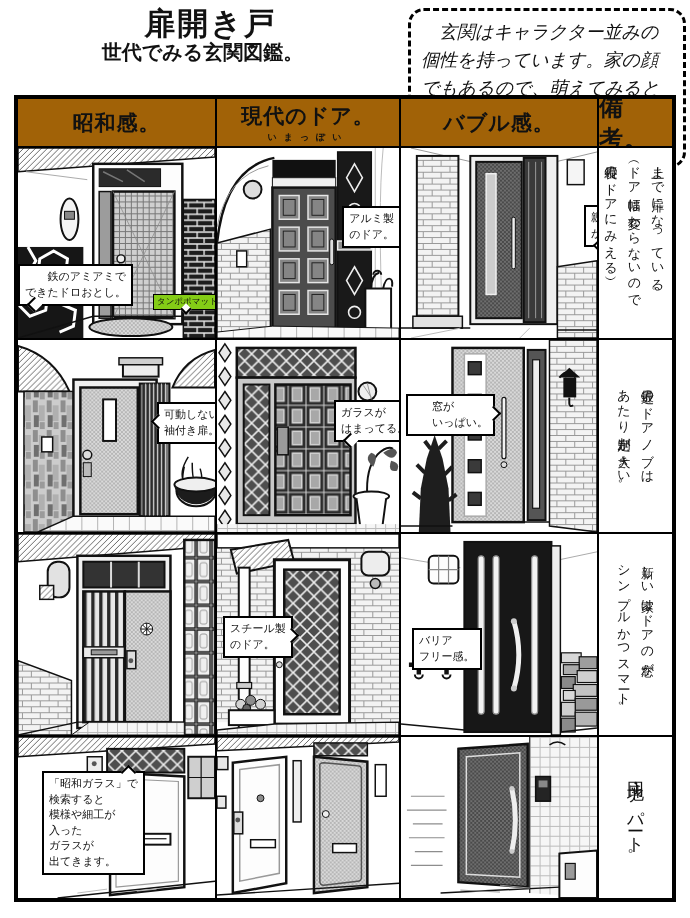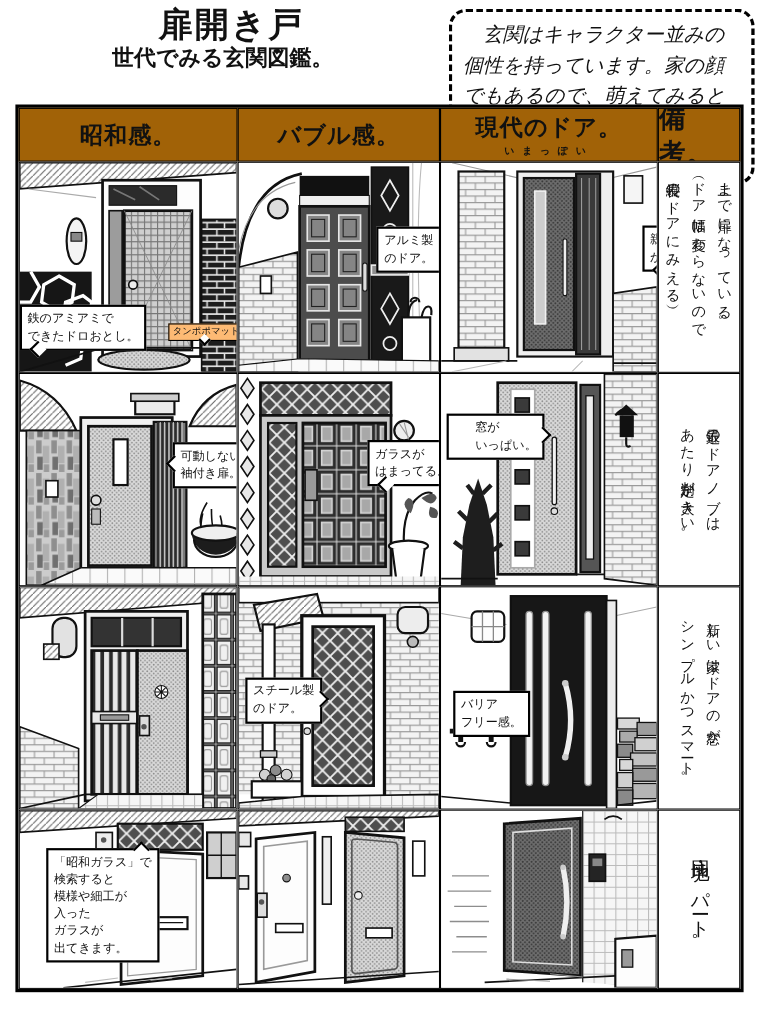--- a/index.html
+++ b/index.html
@@ -27,21 +27,21 @@
   
   .note{display:flex;align-items:center;justify-content:center;}
   .note .vtx{writing-mode:vertical-rl;font-size:13px;line-height:1.8;letter-spacing:1px;}
   .note-start{align-items:flex-start;justify-content:flex-start;padding:8px 5px 0 0;}
   .note-big .vtx{font-size:17px;line-height:1.6;letter-spacing:3px;}
 
   
   .callout{position:absolute;background:#fff;border:2px solid #000;padding:3px 5px;
            font-size:11px;line-height:1.45;font-weight:500;z-index:6;white-space:nowrap;}
   .callout-big{font-size:11px;line-height:1.42;}
-  .tag{position:absolute;background:#fdba74;border:1.5px solid #000;padding:1px 3px;font-size:8.5px;
+  .tag{position:absolute;background:#84cc16;border:1.5px solid #000;padding:1px 3px;font-size:8.5px;
        z-index:6;white-space:nowrap;}
   .tail{position:absolute;width:9px;height:9px;background:#fff;transform:rotate(45deg);z-index:7;}
   .tail-l{left:-6px;top:12px;border-left:2px solid #000;border-bottom:2px solid #000;}
   .tail-r{right:-6px;top:12px;border-top:2px solid #000;border-right:2px solid #000;}
   .tail-b{bottom:-6px;left:50%;margin-left:-5px;border-right:2px solid #000;border-bottom:2px solid #000;}
   .tail-bl{bottom:-6px;left:9px;border-left:2px solid #000;border-bottom:2px solid #000;}
   .tail-tr{top:-6px;right:9px;border-left:2px solid #000;border-top:2px solid #000;}
 </style>
 </head>
 <body>
@@ -118,26 +118,26 @@
   </div>
 
   <div id="intro">　玄関はキャラクター並みの個性を持っています。家の顔でもあるので、萌えてみるとお得ですよ。今回は玄関のドア萌え!</div>
 
   <div id="grid">
 
     <div class="cell head">
         <span>昭和感。</span>
       </div>
     <div class="cell head">
-        <span>バブル感。</span>
-      </div>
-    <div class="cell head">
       <span>現代のドア。</span>
       <span class="furi">いまっぽい</span>
     </div>
+    <div class="cell head">
+        <span>バブル感。</span>
+      </div>
     <div class="cell head head-note">
         <span>備考。</span>
       </div>
 
     <div class="cell panel">
       <svg viewBox="0 0 199 192" preserveAspectRatio="none">
         <rect width="199" height="192" fill="#fff"></rect>
         <polygon points="0,0 199,0 199,9 0,24" fill="url(#pHatch)" stroke="#111" stroke-width="1.5"></polygon>
         <path d="M8 24 L70 32" stroke="#aaa" stroke-width="1"></path>
         <ellipse cx="52" cy="72" rx="9" ry="21" fill="#f4f4f4" stroke="#111" stroke-width="2"></ellipse>
@@ -154,21 +154,21 @@
         <rect x="76" y="16" width="90" height="162" fill="#fdfdfd" stroke="#111" stroke-width="2.5"></rect>
         <rect x="82" y="21" width="62" height="18" fill="#2b2b2b" stroke="#111"></rect>
         <path d="M86 24 l20 10 M110 22 l18 12" stroke="#777" stroke-width="1.5"></path>
         <rect x="82" y="44" width="12" height="128" fill="#9c9c9c" stroke="#111" stroke-width="1.5"></rect>
         <rect x="96" y="44" width="62" height="128" fill="url(#pMesh)" stroke="#111" stroke-width="2.5"></rect>
         <circle cx="104" cy="112" r="4" fill="#eee" stroke="#111" stroke-width="1.5"></circle>
         <path d="M96 44 l62 128 M158 44 l-62 128" stroke="#8b8b8b" stroke-width="0.8"></path>
         <path d="M0 192 L76 170 H167" stroke="#111" stroke-width="1.5" fill="none"></path>
         <ellipse cx="114" cy="181" rx="42" ry="9" fill="url(#pDot)" stroke="#111" stroke-width="2"></ellipse>
       </svg>
-      <div class="callout" style="left:0;top:129px;">
+      <div class="callout" style="left:0;top:116px;text-align:right;">
         <span>鉄のアミアミで<br>できたドロおとし。</span>
         <span class="tail tail-bl"></span>
       </div>
       <div class="tag" style="left:135px;top:146px;">
         <span>タンポポマット</span>
         <span class="tail tail-b" style="width:6px;height:6px;bottom:-4px;"></span>
       </div>
     </div>
 
     <div class="cell panel">
@@ -341,21 +341,21 @@
           <rect x="164" y="38" width="13" height="20" fill="#111"></rect>
           <polygon points="160,38 181,38 170,28" fill="#111"></polygon>
           <path d="M170 58 v6 q0 4 4 2" stroke="#111" stroke-width="2" fill="none"></path>
         </g>
         <g>
           <polygon points="18,194 20,150 26,120 34,96 42,120 48,150 50,194" fill="#1e1e1e"></polygon>
           <path d="M20 160l-8-6M24 134l-8-8M30 110l-6-8M38 110l8-8M44 136l8-8M48 162l8-6" stroke="#1e1e1e" stroke-width="4"></path>
         </g>
         <path d="M0 188 H52 M124 184 H150" stroke="#111" stroke-width="1.5"></path>
       </svg>
-      <div class="callout" style="left:5px;top:36px;padding-left:24px;">
+      <div class="callout" style="left:5px;top:54px;padding-left:24px;">
         <span>窓が<br>いっぱい。</span>
         <span class="tail tail-r"></span>
       </div>
     </div>
 
     <div class="cell note">
       <span class="vtx">最近のドアノブは<br>あたり判定が大きい。</span>
     </div>
 
     <div class="cell panel">
@@ -401,21 +401,21 @@
         <circle cx="160" cy="50" r="5" fill="#bbb" stroke="#111" stroke-width="1.5"></circle>
         <g>
           <circle cx="24" cy="172" r="5" fill="#d2d2d2" stroke="#111"></circle>
             <circle cx="34" cy="168" r="5" fill="#8c8c8c" stroke="#111"></circle>
           <circle cx="44" cy="172" r="5" fill="#d2d2d2" stroke="#111"></circle>
             <circle cx="30" cy="176" r="4" fill="#666" stroke="#111"></circle>
           <rect x="12" y="178" width="46" height="15" fill="#fff" stroke="#111" stroke-width="2"></rect>
         </g>
         <polygon points="0,203 184,203 184,190 58,192 0,198" fill="url(#pTileF)" stroke="#111" stroke-width="1.5"></polygon>
       </svg>
-      <div class="callout" style="left:6px;top:82px;font-family:Liberation Serif, serif;">
+      <div class="callout" style="left:6px;top:82px;">
         <span>スチール製<br>のドア。</span>
         <span class="tail tail-r"></span>
       </div>
     </div>
 
     <div class="cell panel">
       <svg viewBox="0 0 198 203" preserveAspectRatio="none">
         <rect width="198" height="203" fill="#fff"></rect>
         <path d="M0 24 L60 34 M198 18 L160 26" stroke="#aaa" stroke-width="1"></path>
         <rect x="28" y="22" width="30" height="28" rx="5" fill="#fdfdfd" stroke="#111" stroke-width="2"></rect>

